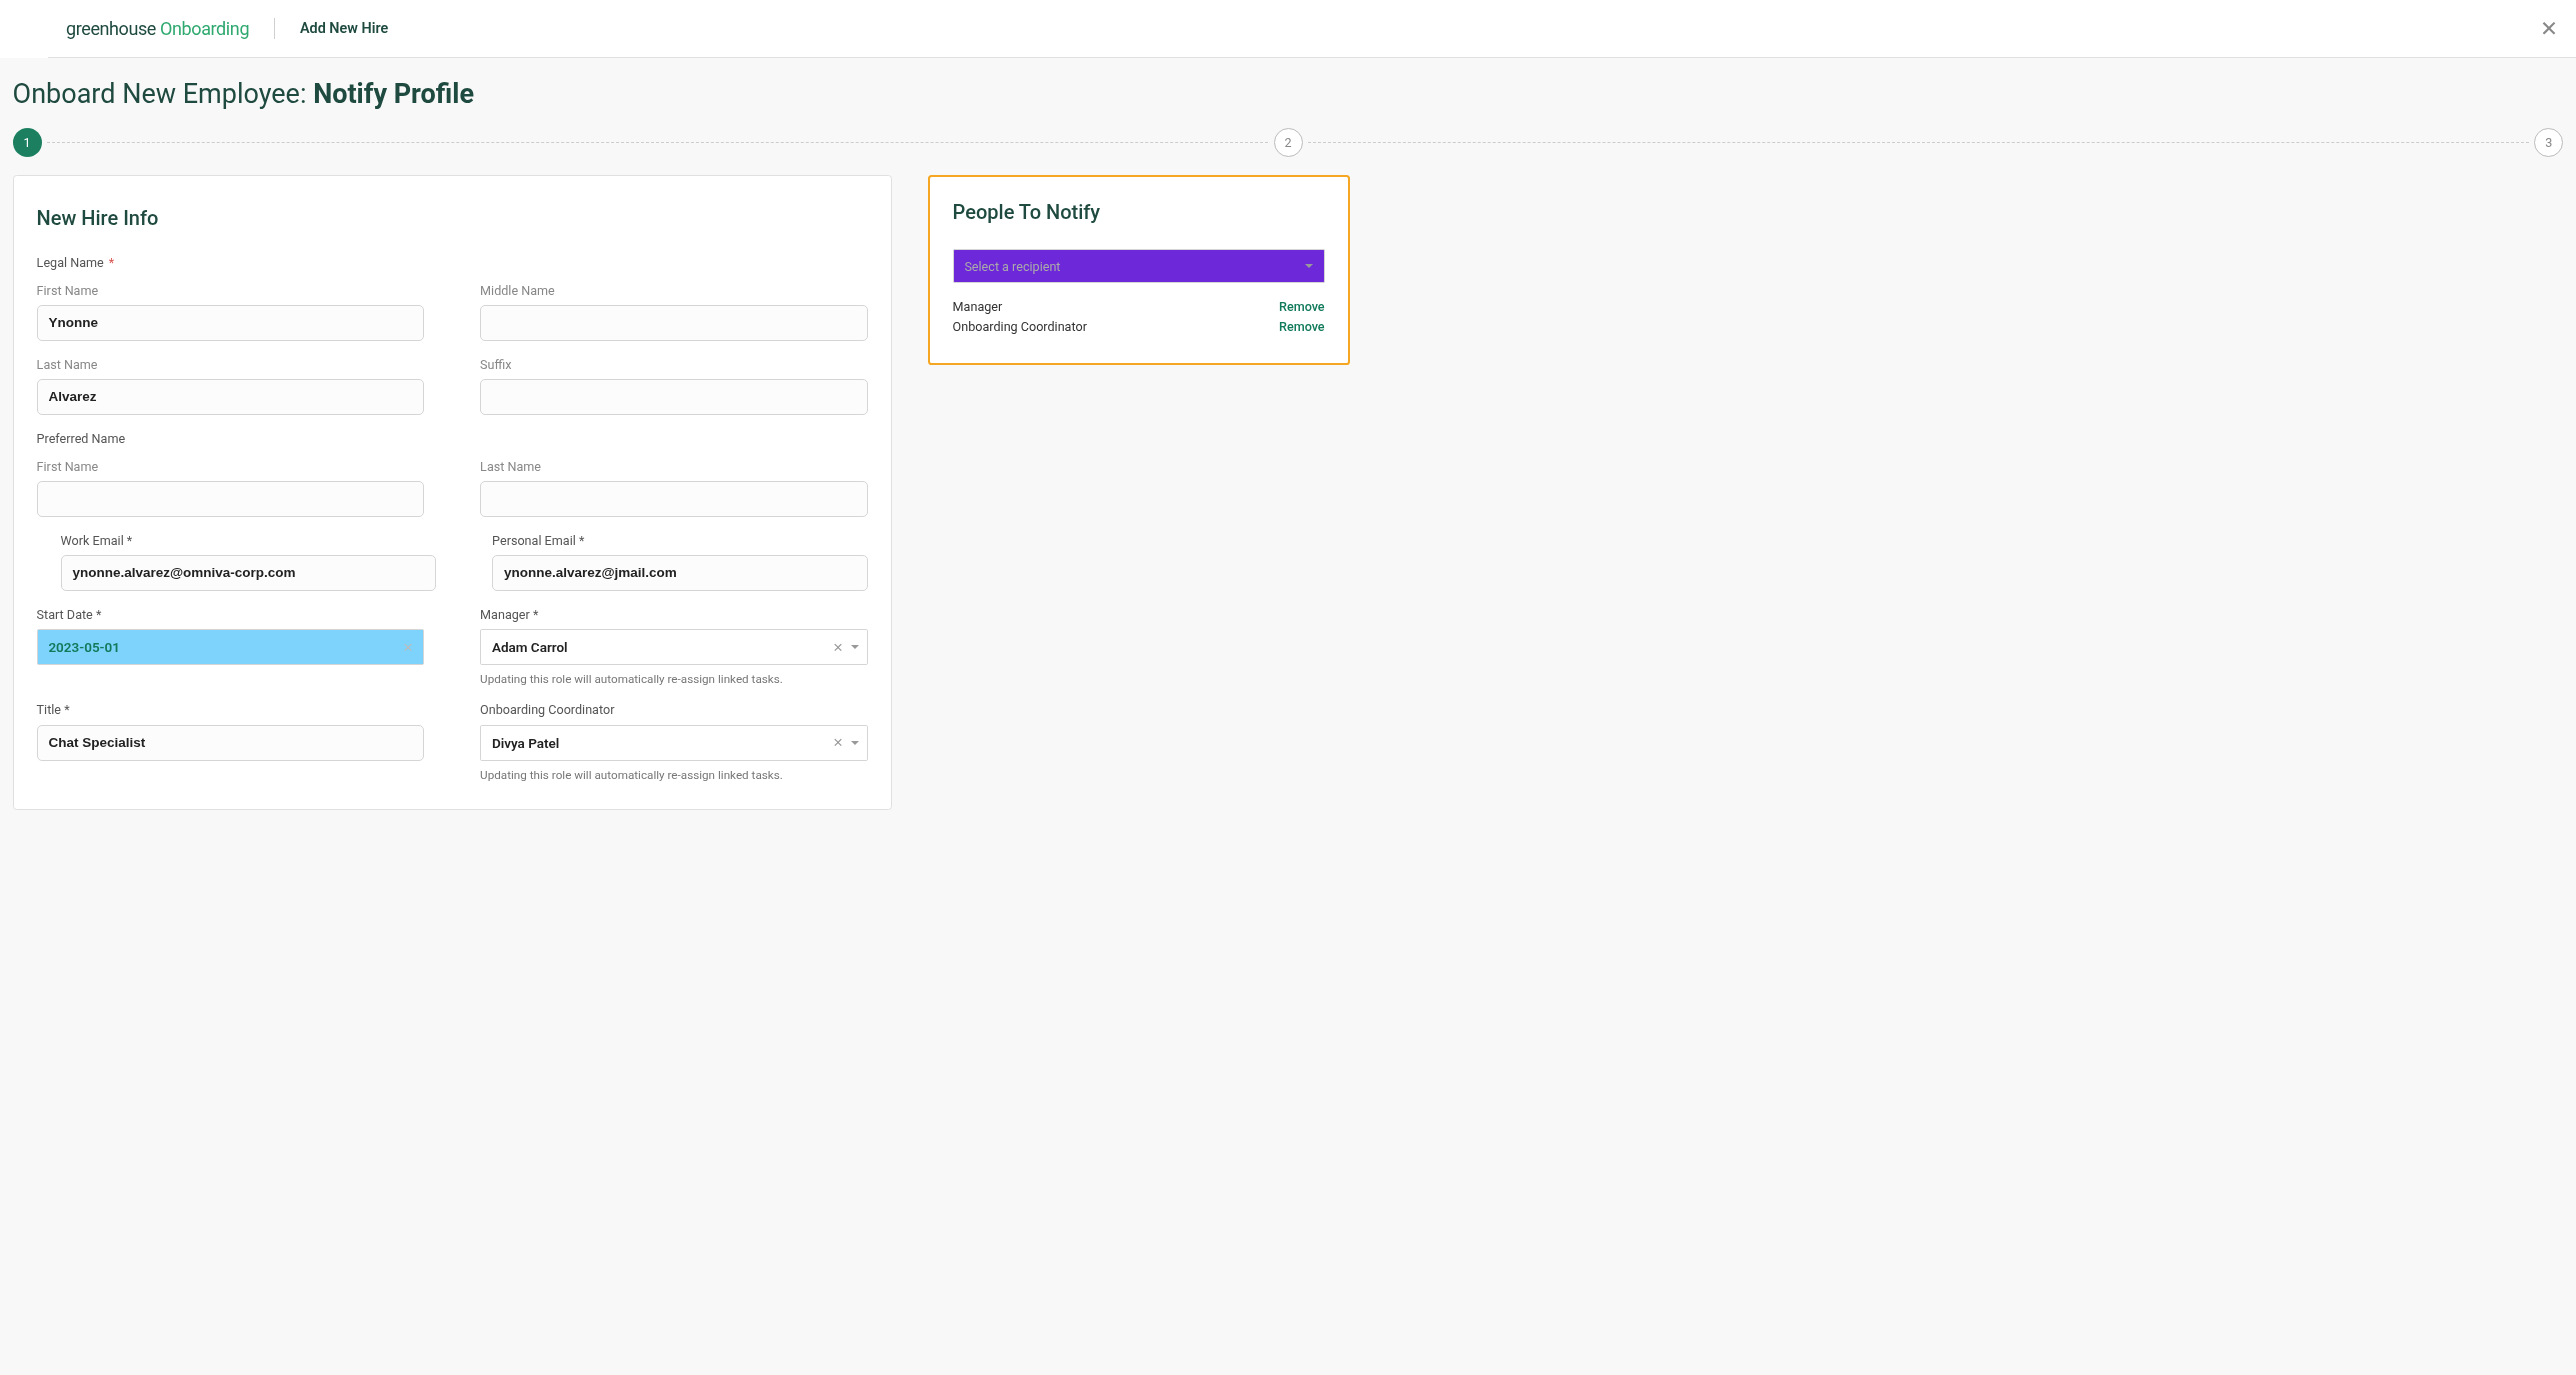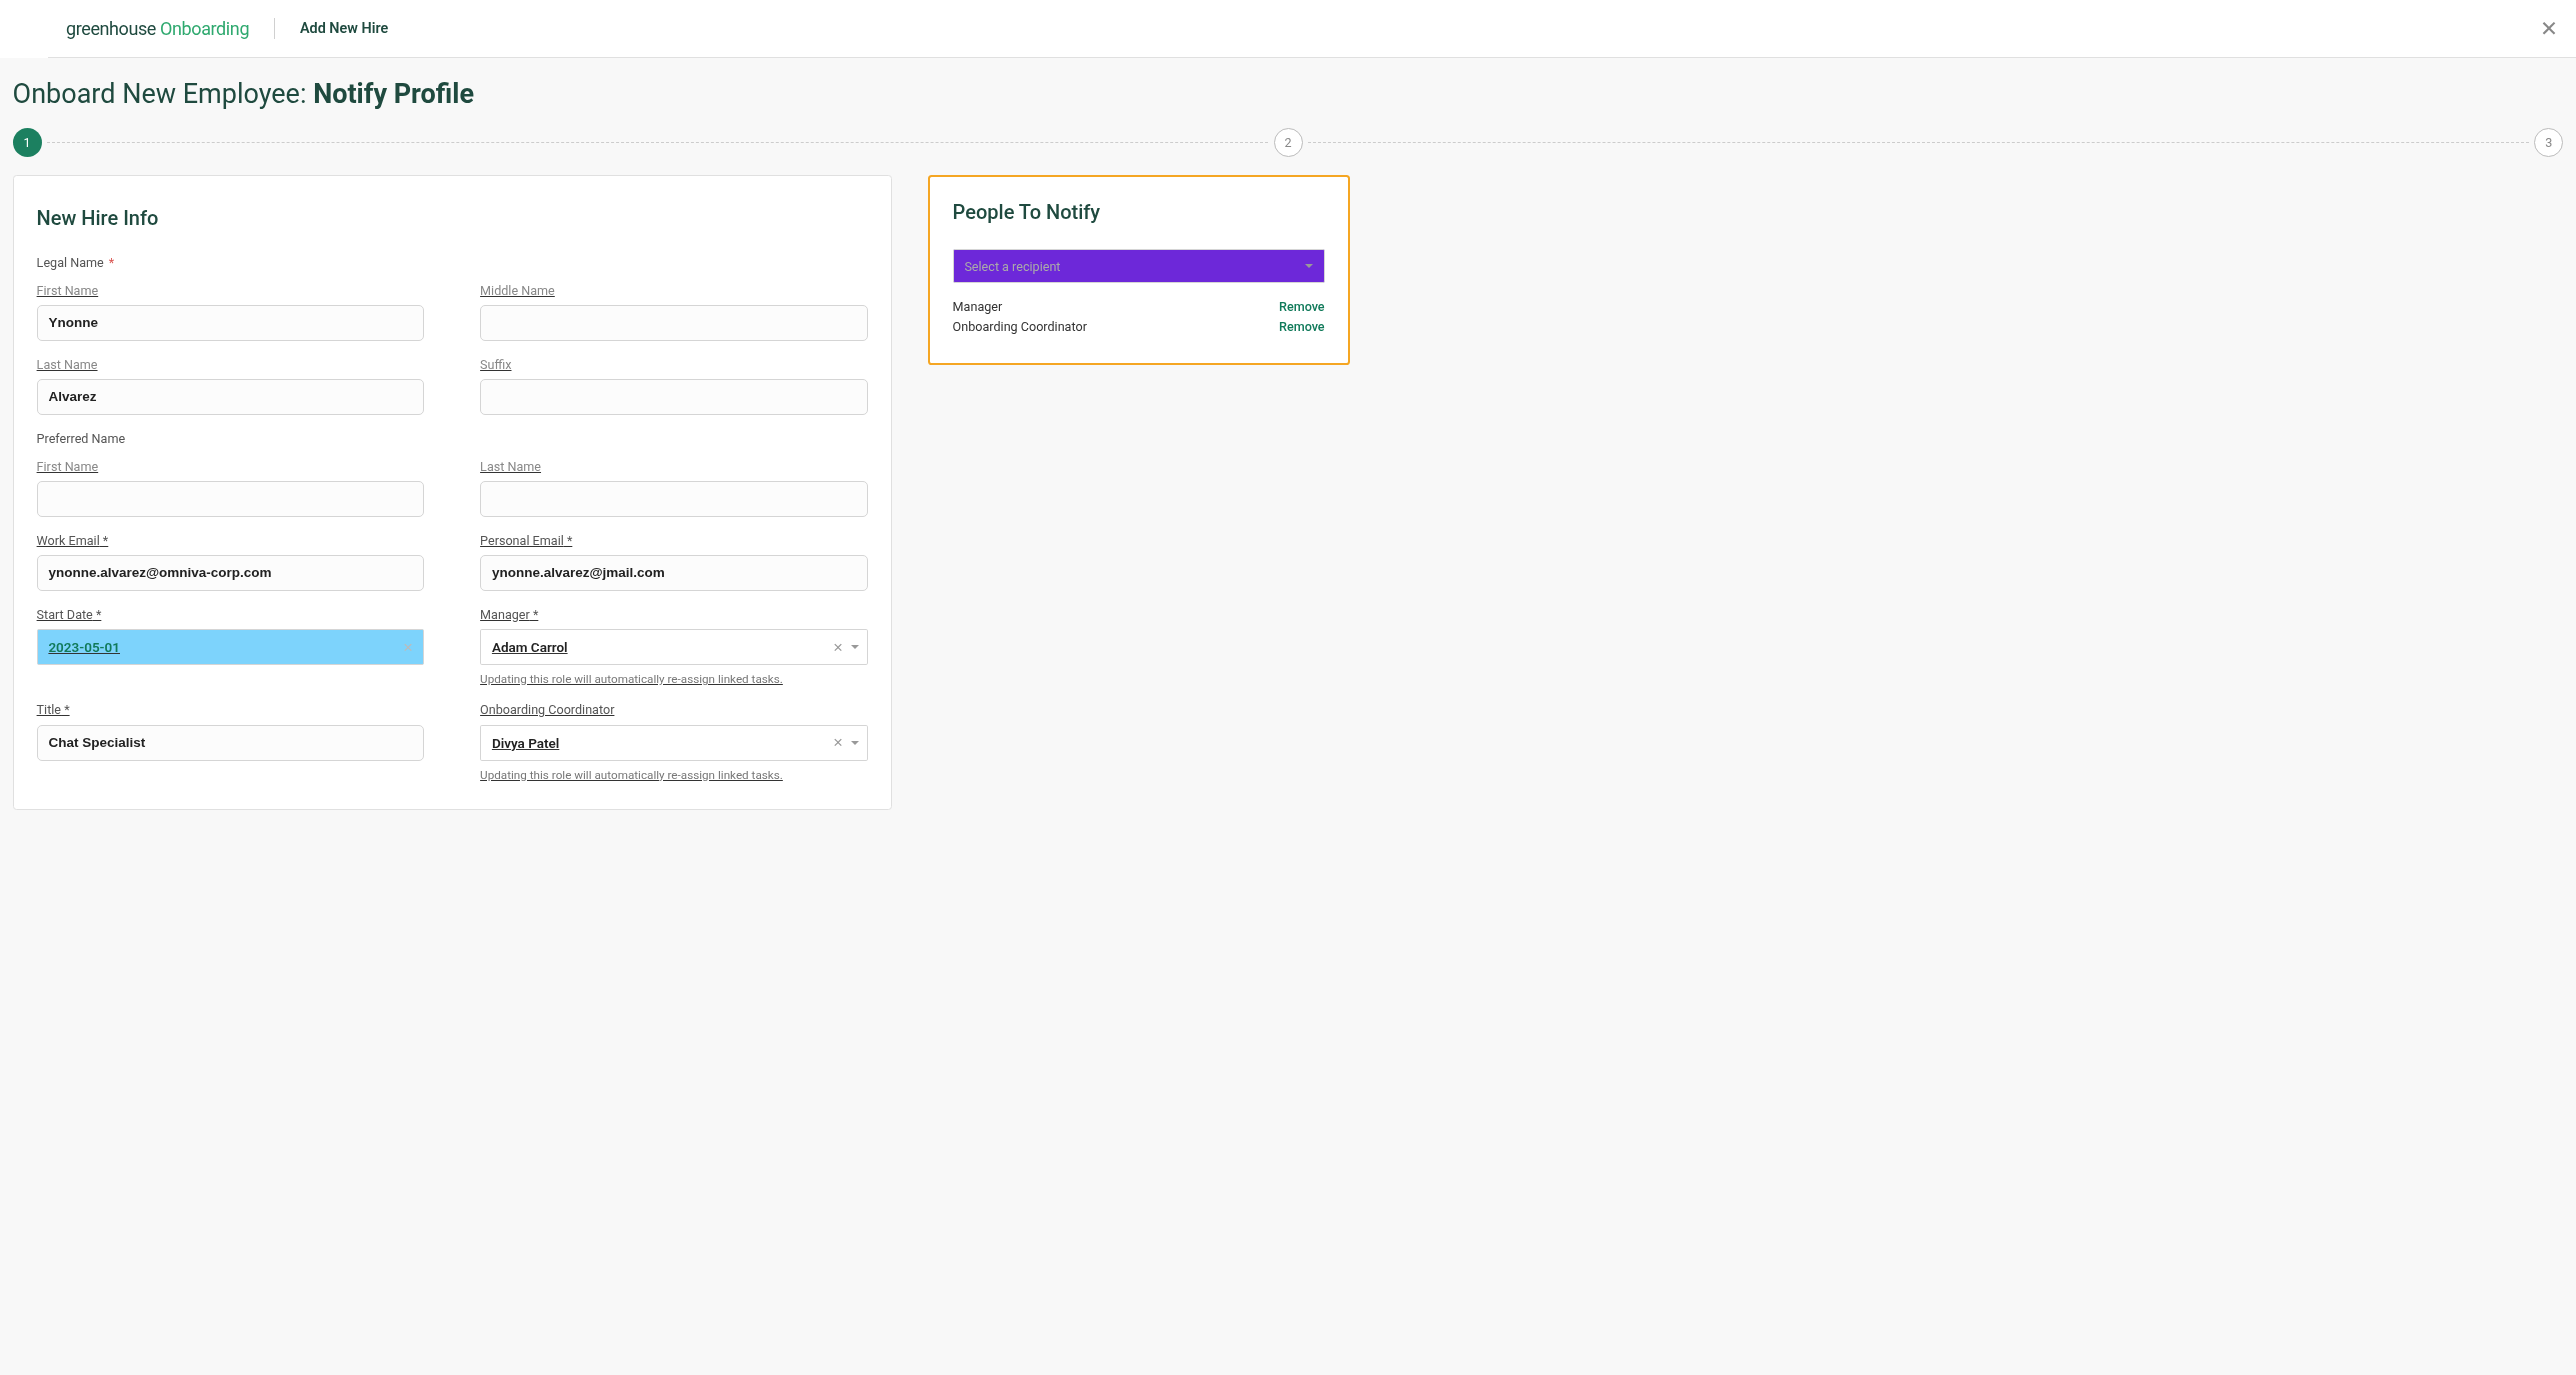--- a/index.html
+++ b/index.html
@@ -118,21 +118,20 @@
       color: #555;
       margin-bottom: 12.6px;
       display: block;
     }
     .section-label .req { color: #d9534f; margin-left: 1.8px; }
 
     .row {
       display: flex;
       gap: 56px;
       margin-bottom: 16px;
-      text-decoration: underline;
     }
     .col { flex: 1; min-width: 0; }
 
     .sub-label {
       font-size: 12.6px;
       color: #888;
       margin-bottom: 7.2px;
       display: block;
     }
     .field-label {
@@ -324,21 +323,21 @@
         <div class="col">
           <span class="sub-label">First Name</span>
           <input class="input" value="" style="">
         </div>
         <div class="col">
           <span class="sub-label">Last Name</span>
           <input class="input" value="" style="">
         </div>
       </div>
 
-      <div class="row" style="margin-top:9px;">
+      <div class="row" style="margin-top:9px;margin-left:24px;">
         <div class="col">
           <span class="field-label">
             <span>Work Email</span><span class="req"> *</span>
           </span>
           <input class="input input-bold" value="ynonne.alvarez@omniva-corp.com" style="">
         </div>
         <div class="col">
           <span class="field-label">
             <span>Personal Email</span><span class="req"> *</span>
           </span>

